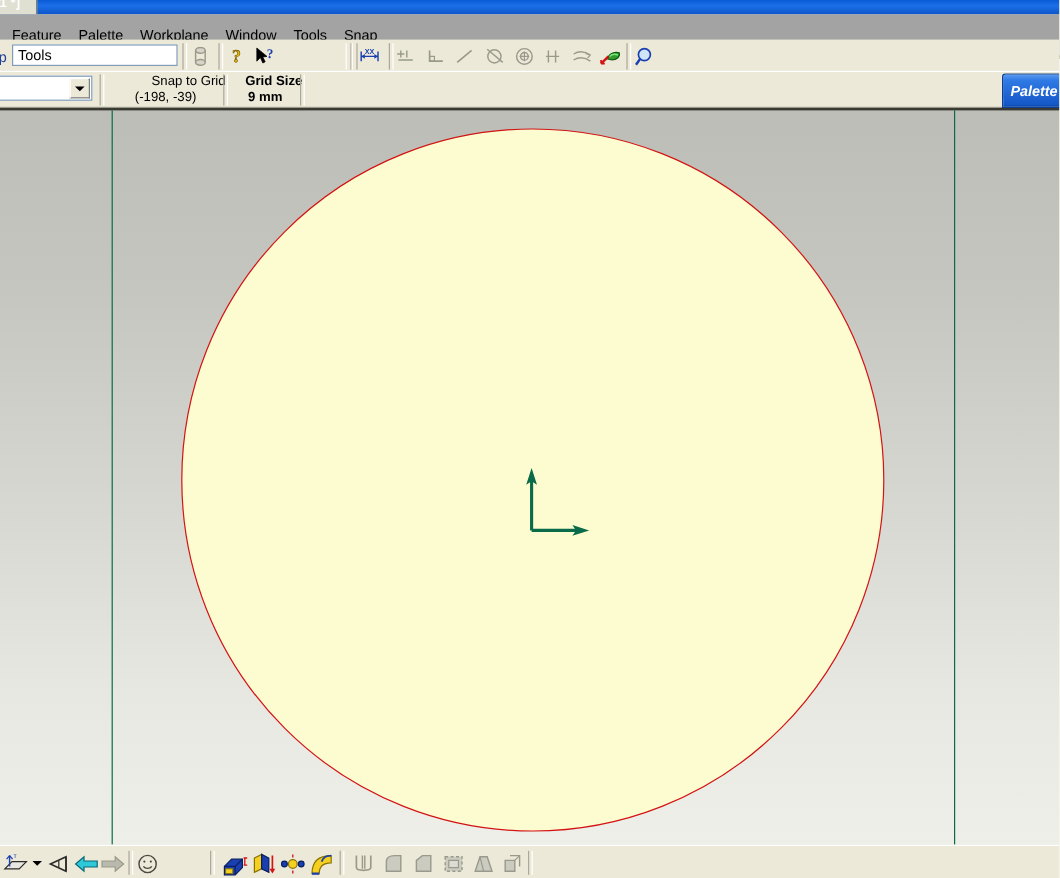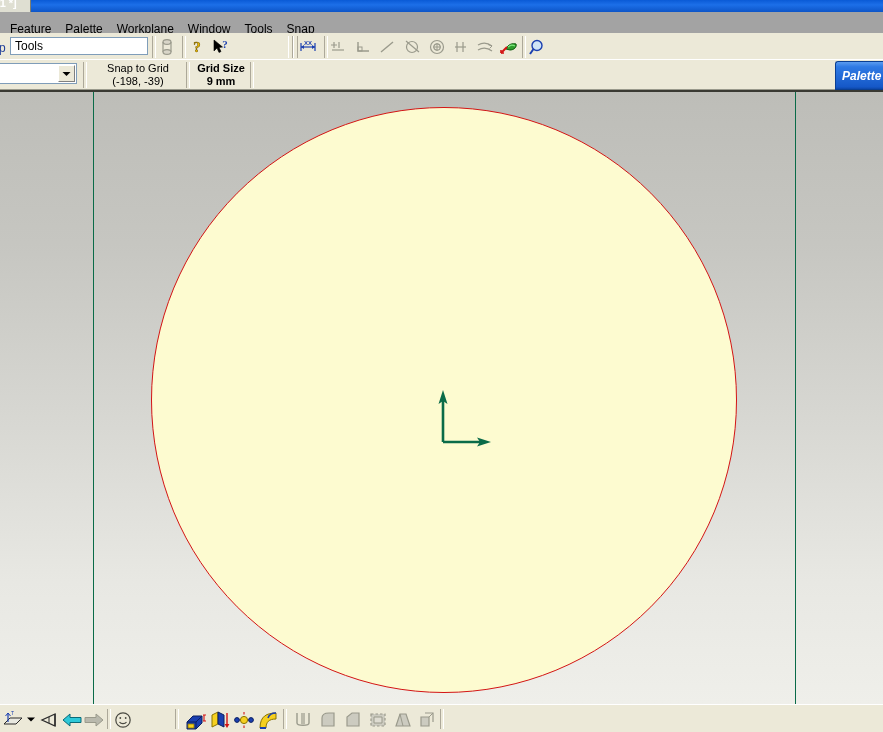--- a/index.html
+++ b/index.html
@@ -146,21 +146,21 @@
     position: absolute;
     top: 1px;
     height: 28px;
     text-align: center;
     font-size: 11px;
     line-height: 13px;
     color: #000;
     padding-top: 1px;
     box-sizing: border-box;
   }
-  .status-cell .l1 { display: block; }
+  .status-cell .l1 { display: block; text-align: right; }
   .status-cell .l2 { display: block; }
   .status-div {
     position: absolute;
     top: 2px;
     width: 2px; height: 26px;
     border-left: 1px solid #aca899;
     border-right: 1px solid #ffffff;
   }
 
   

